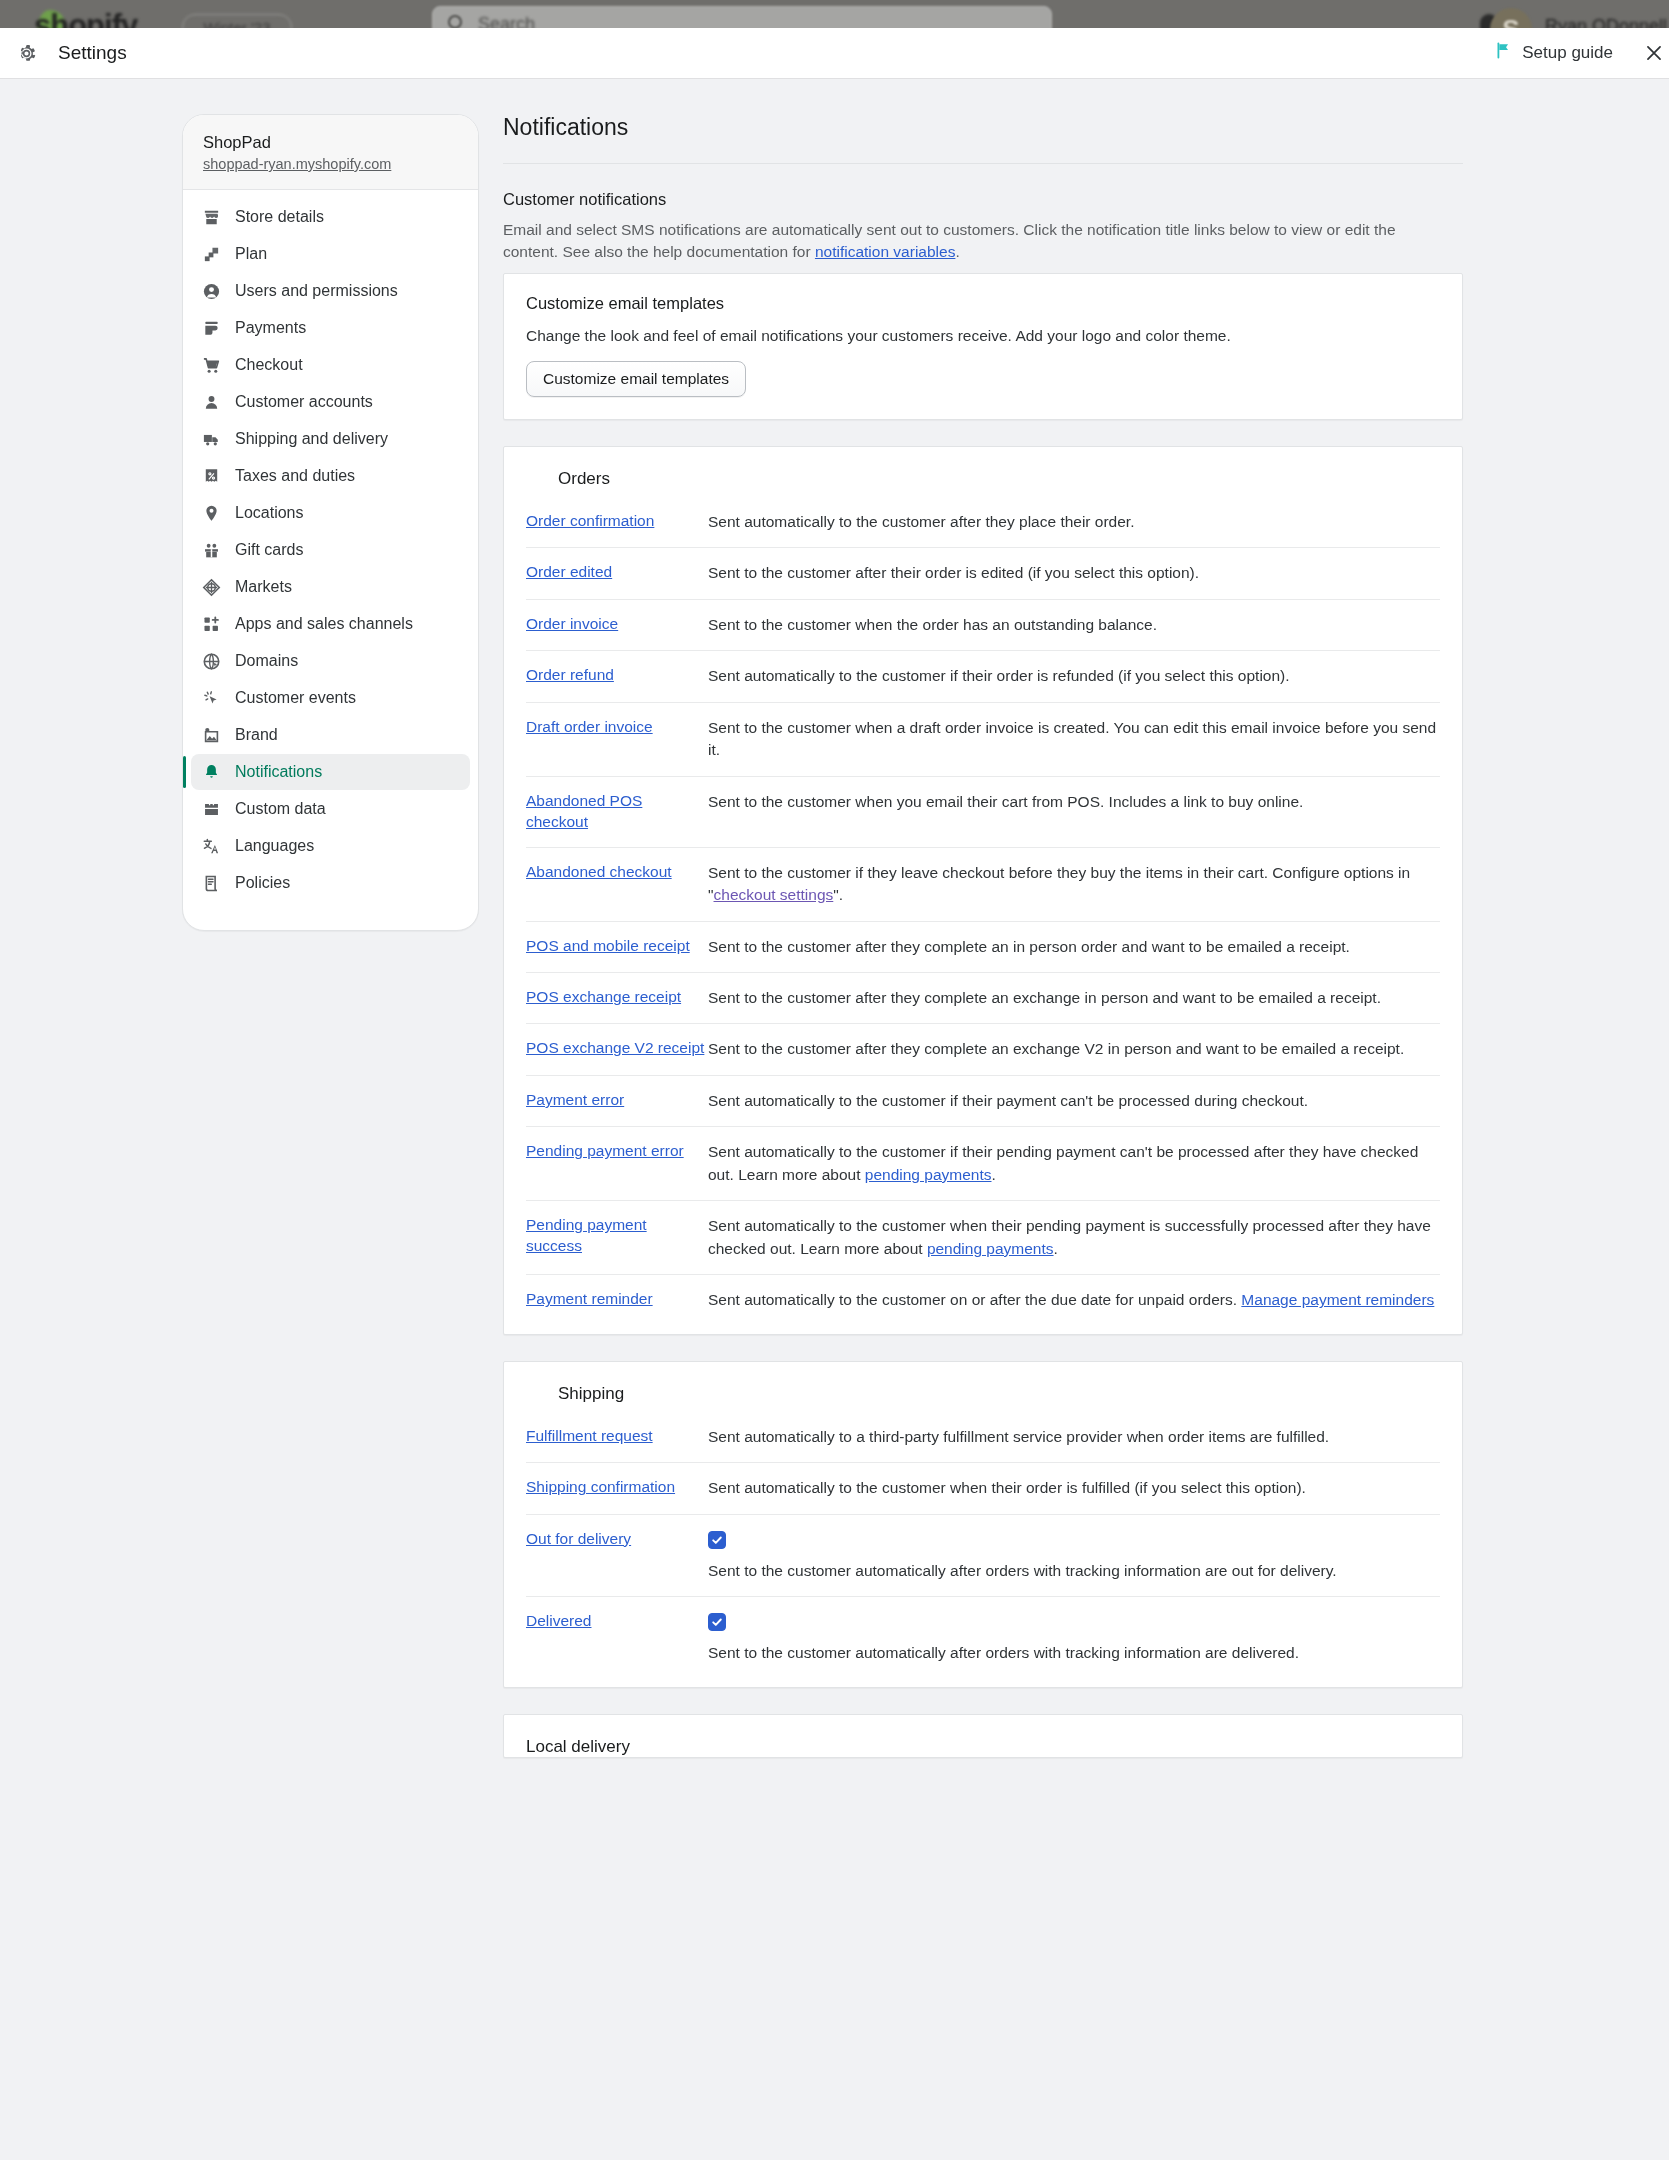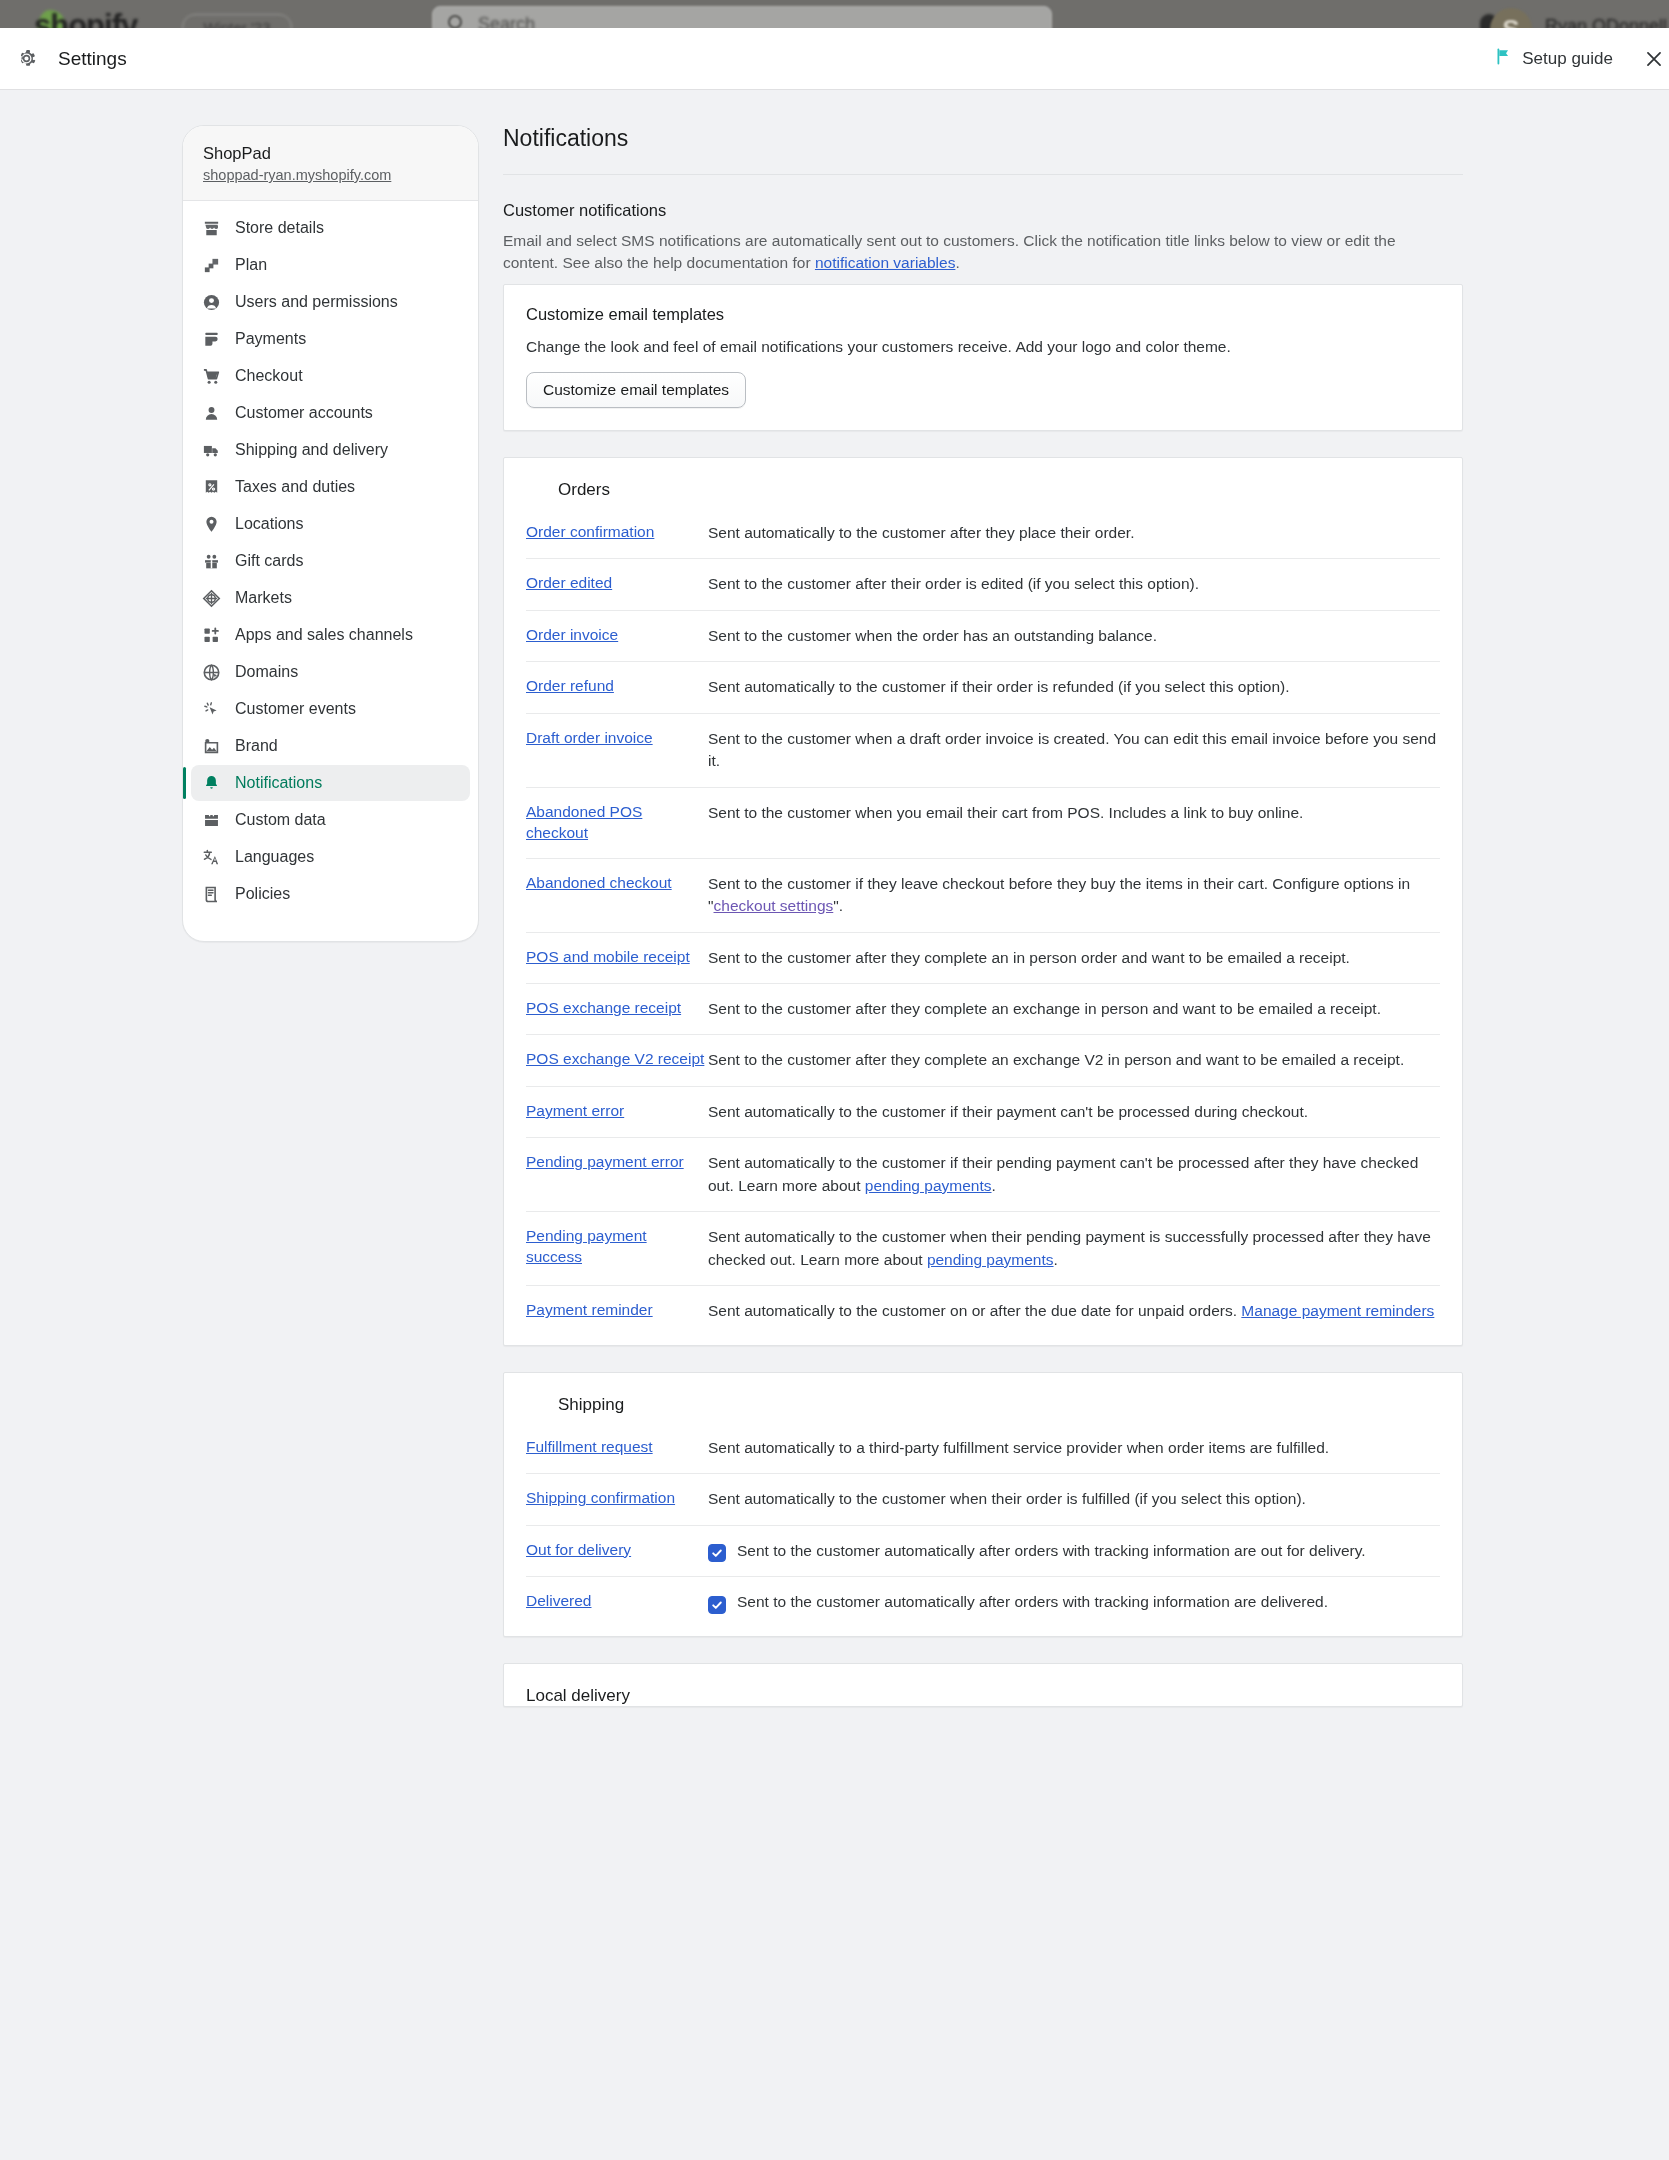--- a/index.html
+++ b/index.html
@@ -63,21 +63,21 @@
   }
 
   
   #modal {
     position: absolute; top: 28px; left: 0; right: 0; bottom: 0;
     background: #f1f2f4;
     border-radius: 0;
     overflow: hidden;
   }
   .modal-header {
-    position: relative; height: 61px; background: #ffffff;
+    position: relative; height: 50px; background: #ffffff;
     display: flex; align-items: center;
     box-shadow: 0 1px 0 rgba(0,0,0,.07);
   }
   .mh-gear { margin-left: 16px; display: flex; align-items: center; }
   .mh-title {
     margin-left: 21px; font-size: 19px; color: #1a1c1d; font-weight: 400;
   }
   .mh-right {
     margin-left: auto; display: flex; gap: 26px;
   }
@@ -175,21 +175,21 @@
   }
   .row:first-child { border-top: none; padding-top: 16px; }
   .row-link {
     flex: 0 0 180px; font-size: 15.5px; color: #2c5ecf;
     text-decoration: underline; cursor: pointer; line-height: 1.35;
   }
   .row-desc {
     flex: 1; font-size: 15.5px; color: #303437; line-height: 1.45;
     padding-left: 2px;
   }
-  .row-desc.with-cb { display: flex; align-items: flex-end; gap: 11px; }
+  .row-desc.with-cb { display: flex; align-items: flex-start; gap: 11px; flex-direction: column; }
   .cb {
     flex: 0 0 18px; width: 18px; height: 18px; margin-top: 2px;
     border-radius: 4px; background: #2c5ecf; border: 1px solid #2c5ecf;
     display: flex; align-items: center; justify-content: center;
     cursor: pointer;
   }
   .cb svg { display: block; }
   .cut-card { padding: 22px 22px 0 22px; }
   .cut-title { font-size: 17px; color: #1a1c1d; }
 </style>

